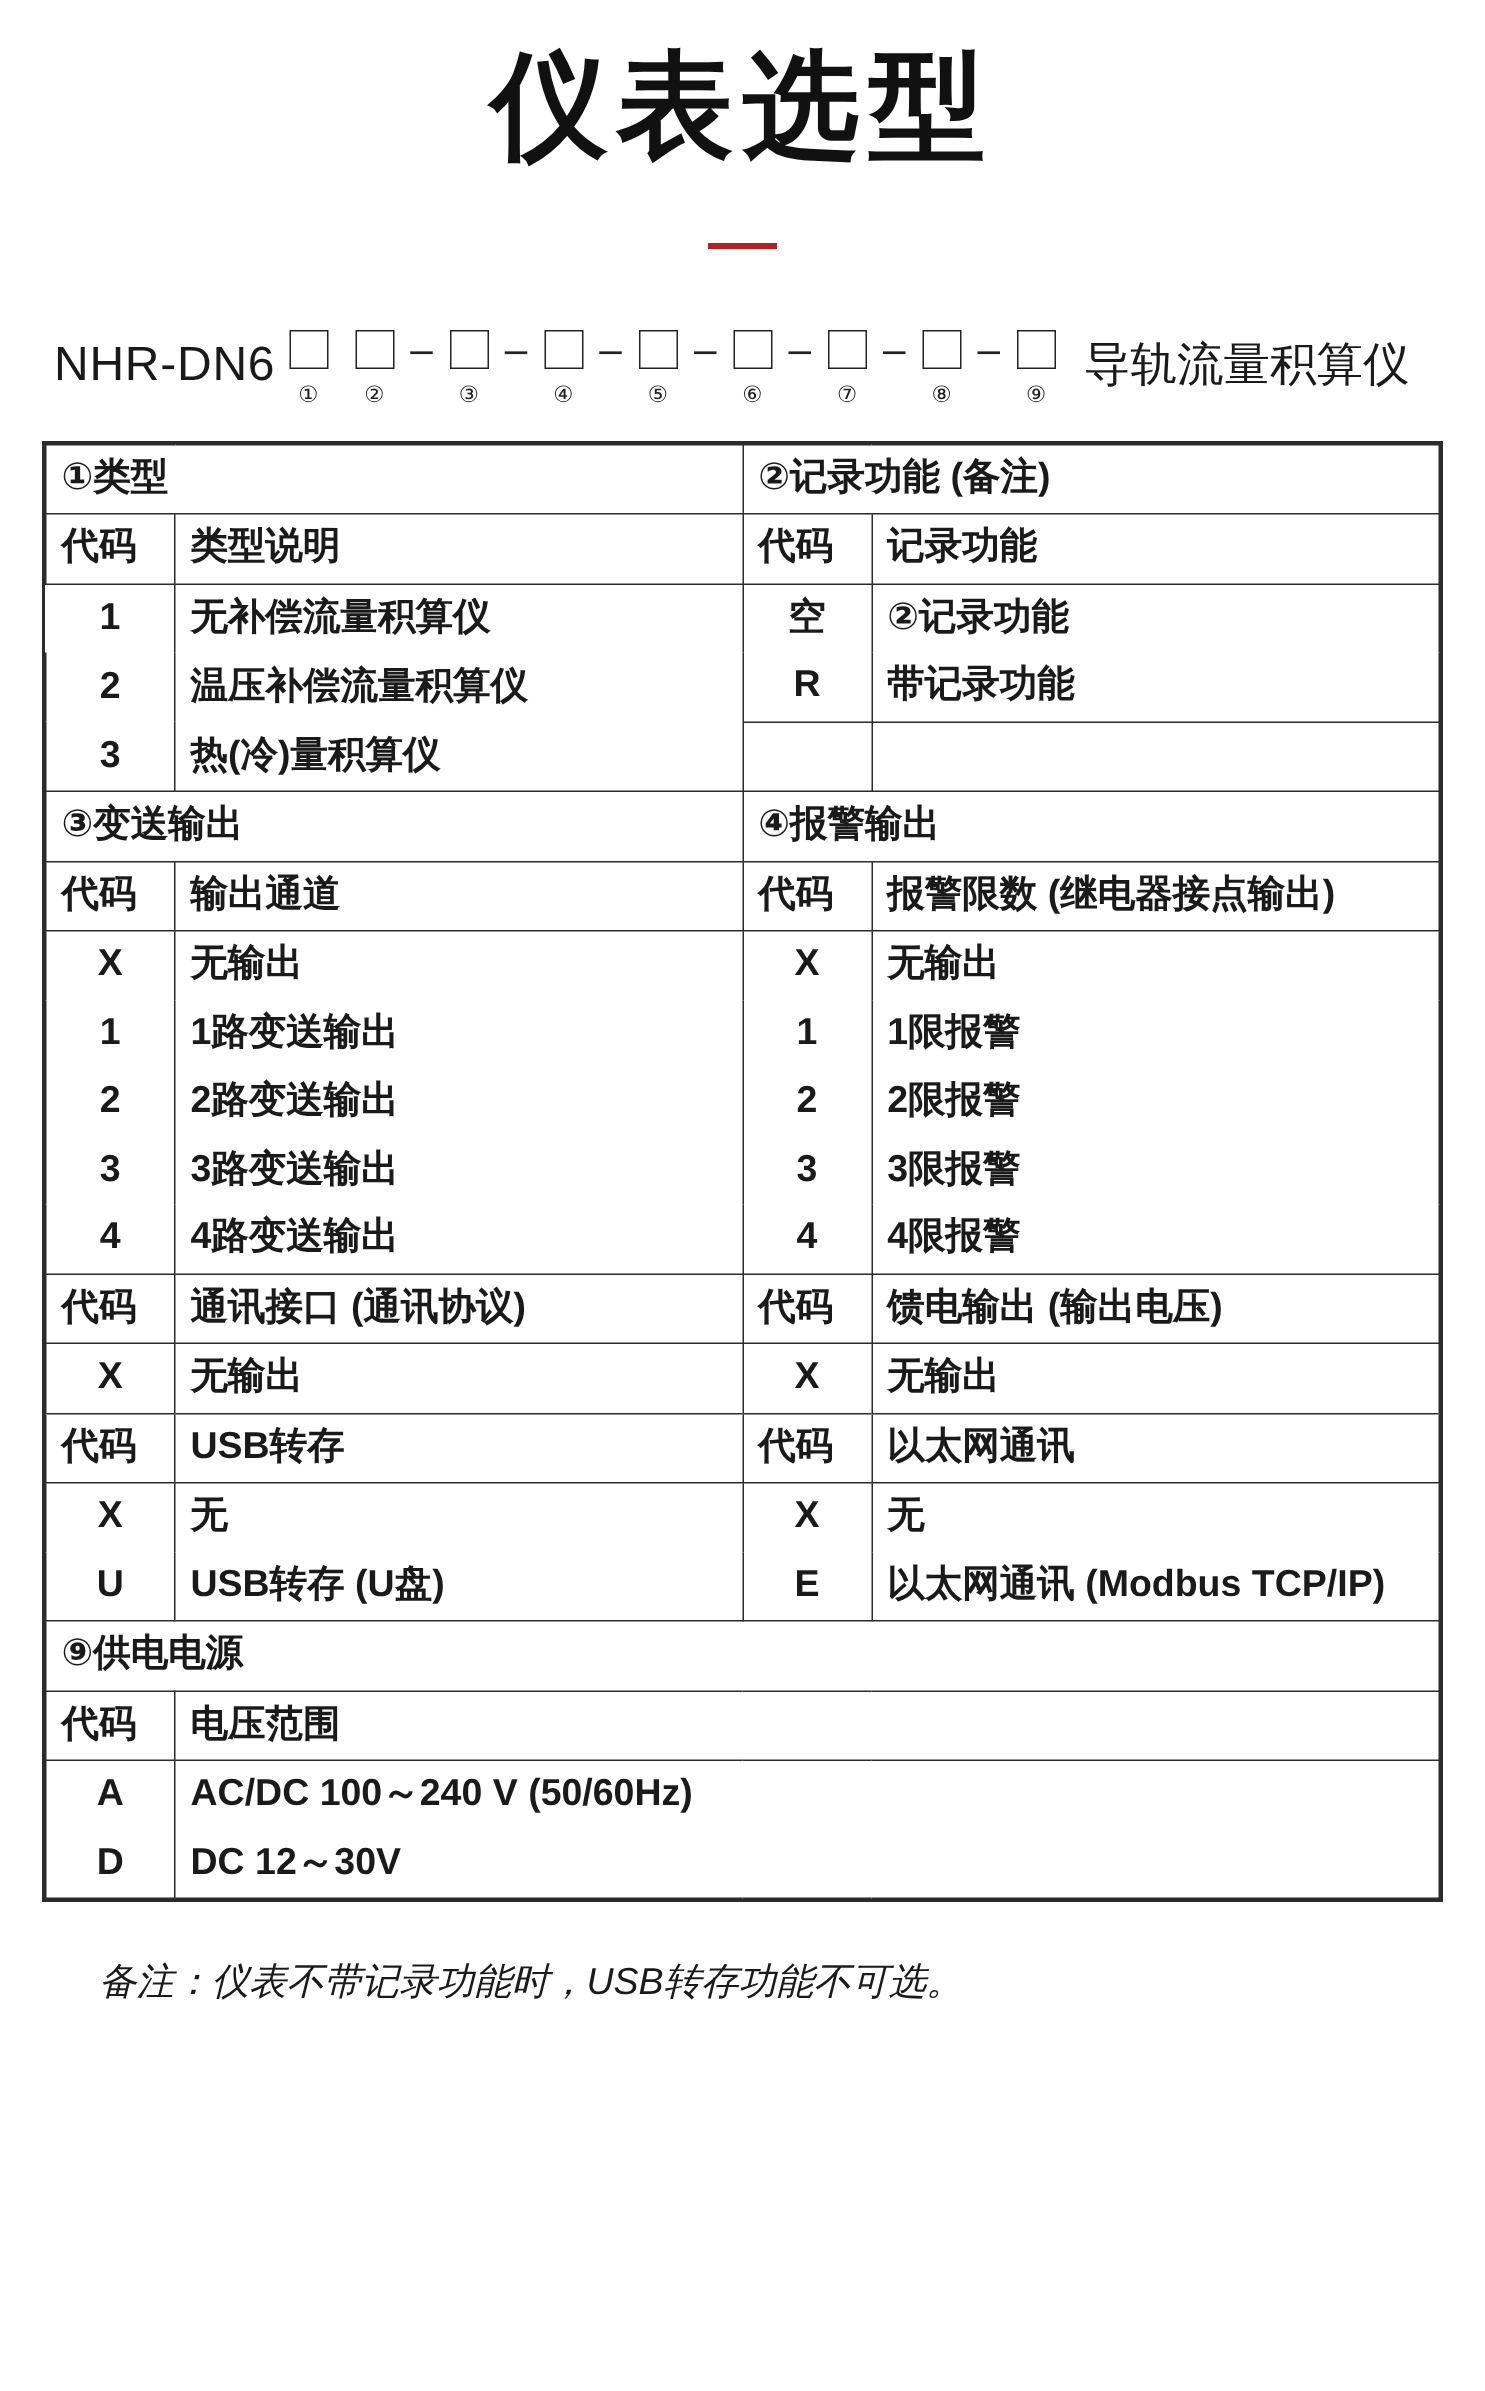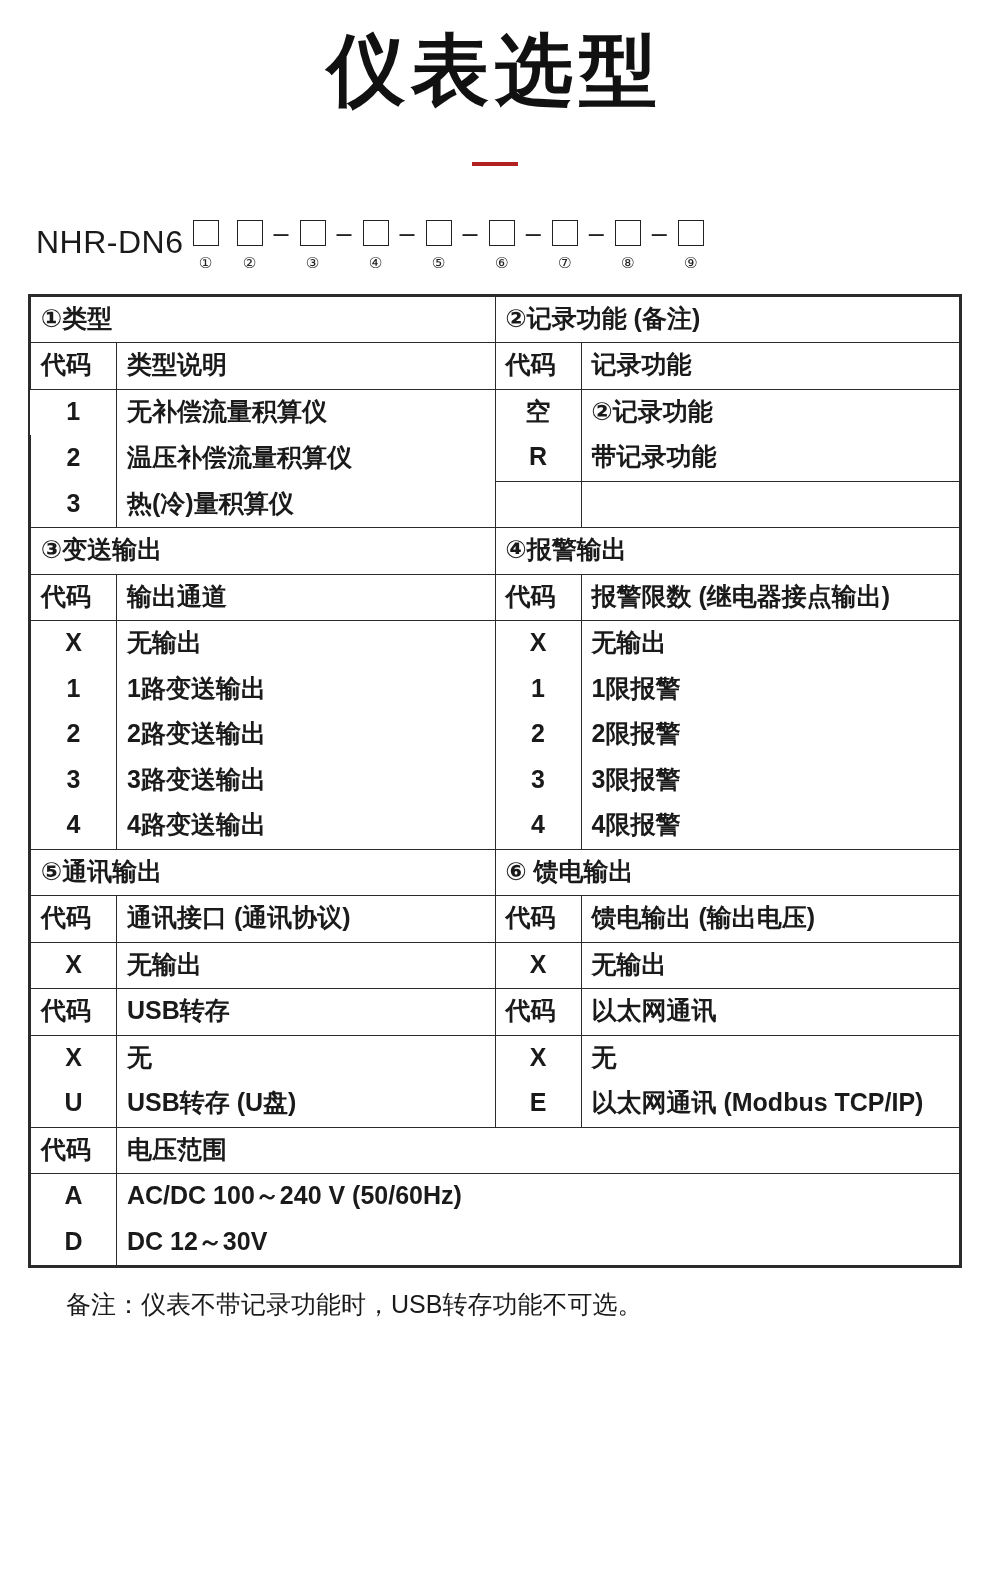--- a/index.html
+++ b/index.html
@@ -103,22 +103,23 @@
     width: 86px;
     text-align: center;
   }
   td.code-hdr {
     width: 86px;
   }
   td.desc { text-align: left; }
   .small { font-size: 21px; }
   .nb { border: none !important; }
   .note {
-    margin: 20px 0 0 66px;
+    margin: 36px 0 0 66px;
     font-size: 25px;
+    font-style: italic;
   }
 </style>
 </head>
 <body>
 
 <div class="page-title">仪表选型</div>
 <div class="divider"></div>
 
 <div class="model-row">
   <div class="model-code">NHR-DN6</div>
@@ -160,20 +161,21 @@
     <div class="slot">
       <div class="box"></div>
       <div class="num">⑧</div>
     </div>
     <div class="dash">–</div>
     <div class="slot">
       <div class="box"></div>
       <div class="num">⑨</div>
     </div>
   </div>
+  <div class="model-tail">导轨流量积算仪</div>
 </div>
 
 <div class="tbl-wrap">
   <table class="spec">
     <colgroup>
       <col style="width:86px">
         <col>
         <col style="width:86px">
         <col>
     </colgroup>
@@ -243,24 +245,20 @@
       <td class="desc" style="border-top:none;border-bottom:none">3限报警</td>
     </tr>
     <tr>
       <td class="code" style="border-top:none">4</td>
       <td class="desc" style="border-top:none">4路变送输出</td>
       <td class="code" style="border-top:none">4</td>
       <td class="desc" style="border-top:none">4限报警</td>
     </tr>
 
     <tr>
-      <td class="section" colspan="2">⑤通讯输出</td>
-      <td class="section" colspan="2">⑥ 馈电输出</td>
-    </tr>
-    <tr>
       <td class="code-hdr">代码</td>
       <td class="desc">通讯接口 (通讯协议)</td>
       <td class="code-hdr">代码</td>
       <td class="desc">馈电输出 (输出电压)</td>
     </tr>
     <tr>
       <td class="code" style="border-bottom:none">X</td>
       <td class="desc" style="border-bottom:none">无输出</td>
       <td class="code" style="border-bottom:none">X</td>
       <td class="desc" style="border-bottom:none">无输出</td>
@@ -279,20 +277,23 @@
       <td class="desc" style="border-bottom:none">无</td>
     </tr>
     <tr>
       <td class="code" style="border-top:none">U</td>
       <td class="desc" style="border-top:none">USB转存 (U盘)</td>
       <td class="code" style="border-top:none">E</td>
       <td class="desc" style="border-top:none">以太网通讯 (Modbus TCP/IP)</td>
     </tr>
 
     <tr>
+      <td class="section" colspan="4">⑨供电电源</td>
+    </tr>
+    <tr>
       <td class="code-hdr">代码</td>
       <td class="desc" colspan="3">电压范围</td>
     </tr>
     <tr>
       <td class="code" style="border-bottom:none">A</td>
       <td class="desc" colspan="3" style="border-bottom:none">AC/DC 100～240 V (50/60Hz)</td>
     </tr>
     <tr>
       <td class="code" style="border-top:none">D</td>
       <td class="desc" colspan="3" style="border-top:none">DC 12～30V</td>

